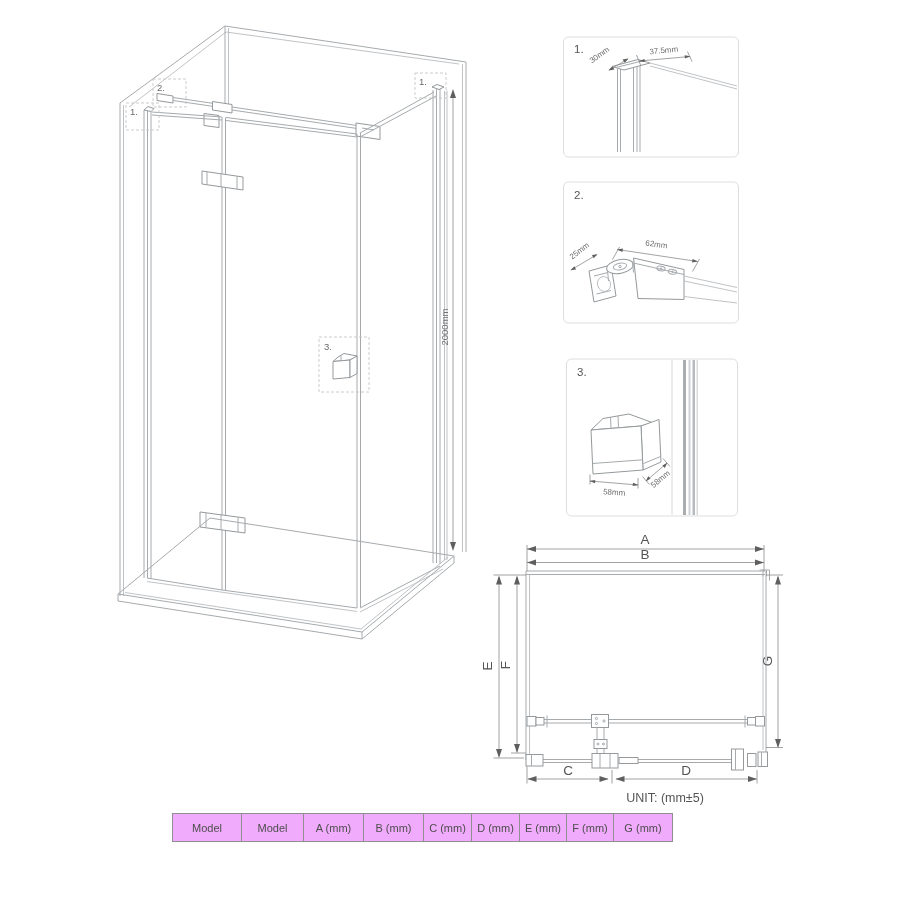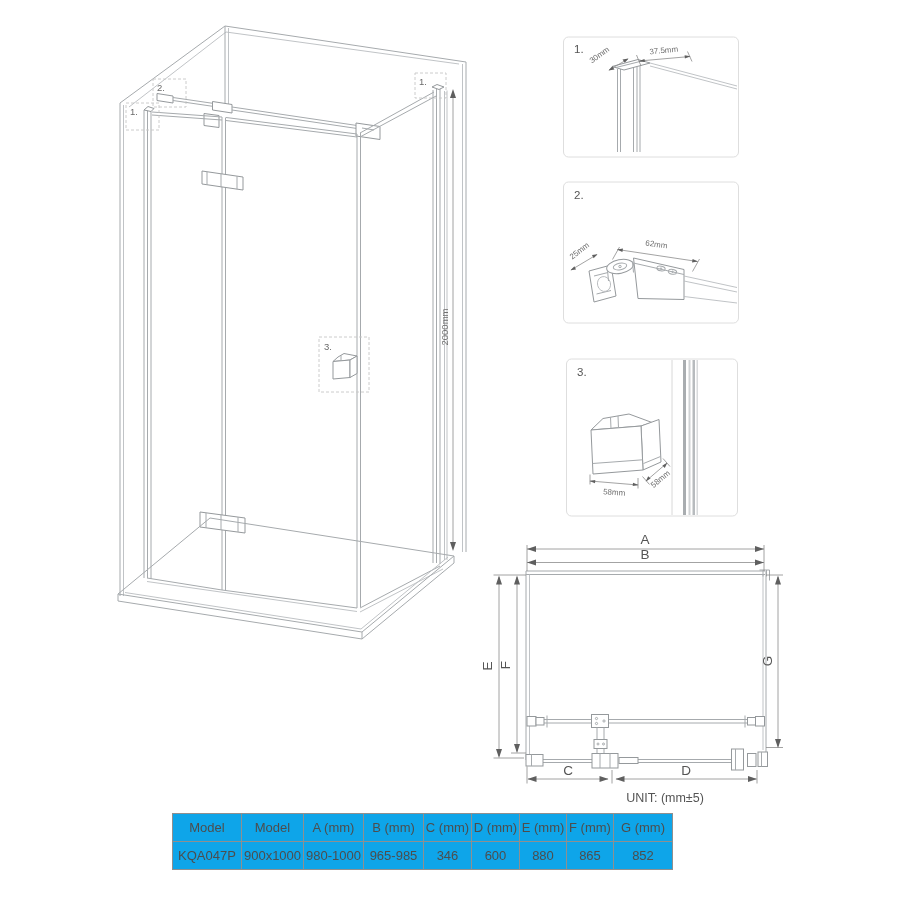--- a/index.html
+++ b/index.html
@@ -18,21 +18,21 @@
 
   text{font-family:"Liberation Sans","DejaVu Sans",sans-serif;fill:#5c5c5c;}
   .t-callout{font-size:9.5px;fill:#6a6a6a;}
   .t-boxnum {font-size:11.5px;fill:#555;}
   .t-dim-s  {font-size:8px;fill:#6f6f6f;}
   .t-dim-v  {font-size:9.5px;fill:#6f6f6f;}
   .t-letter {font-size:13.5px;fill:#555;}
   .t-unit   {font-size:12.5px;fill:#555;}
 
   table.spec{position:absolute;left:172px;top:813px;width:500px;border-collapse:collapse;
-             table-layout:fixed;font-size:13px;color:#4d4d4d;background:#0ea5e9;}
+             table-layout:fixed;font-size:11px;color:#4d4d4d;background:#f0abfc;}
   .spec th,.spec td{border:1px solid #8f8f8f;font-weight:normal;text-align:center;
              padding:0;height:27px;overflow:hidden;white-space:nowrap;}
 </style>
 </head>
 <body>
 
 <div class="stage">
 <svg width="900" height="900" viewBox="0 0 900 900">
 
   <g>
@@ -310,26 +310,15 @@
       <th>Model</th>
       <th>Model</th>
       <th>A (mm)</th>
       <th>B (mm)</th>
       <th>C (mm)</th>
       <th>D (mm)</th>
       <th>E (mm)</th>
       <th>F (mm)</th>
       <th>G (mm)</th>
     </tr>
-    <tr>
-      <td>KQA047P</td>
-      <td>900x1000</td>
-      <td>980-1000</td>
-      <td>965-985</td>
-      <td>346</td>
-      <td>600</td>
-      <td>880</td>
-      <td>865</td>
-      <td>852</td>
-    </tr>
   </tbody>
     </table>
 </div>
 
 </body></html>

